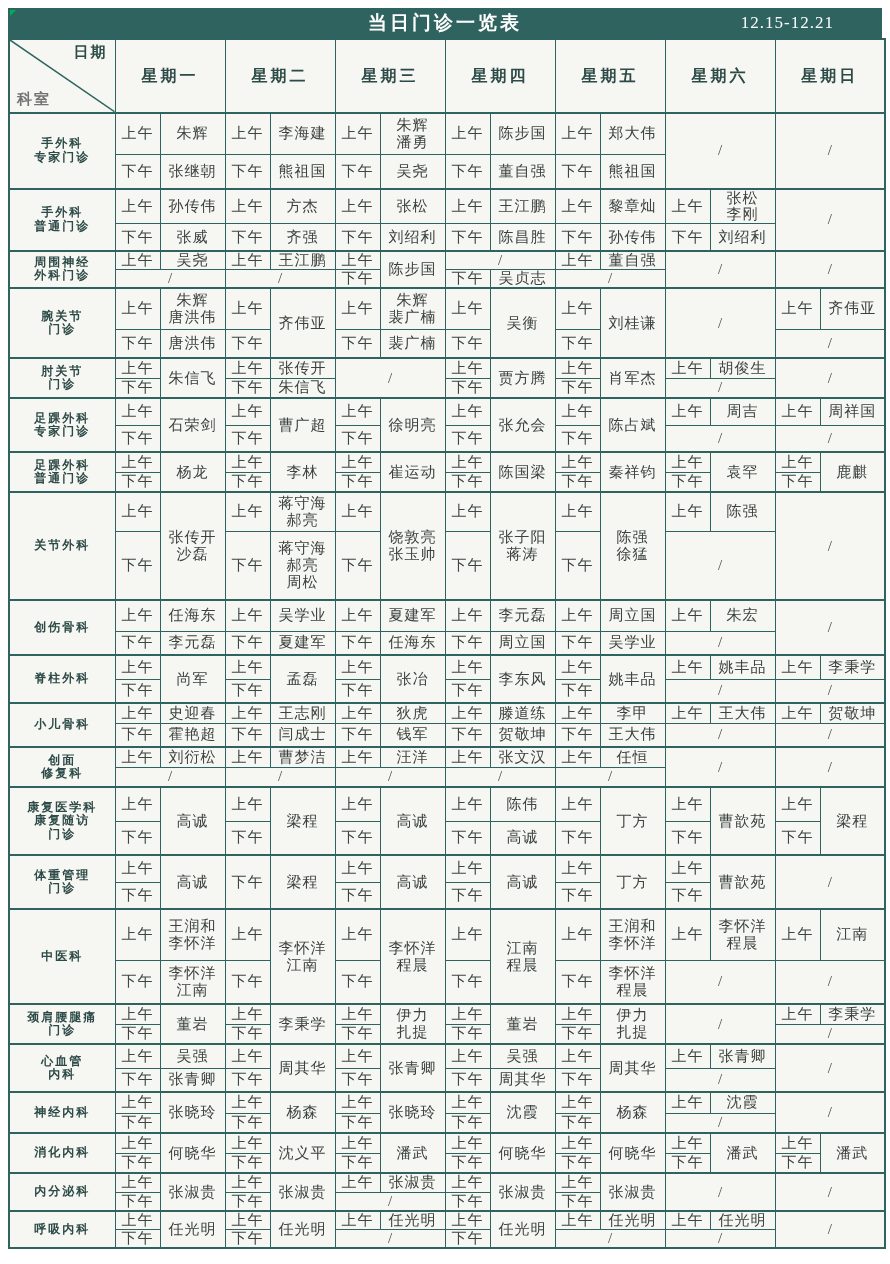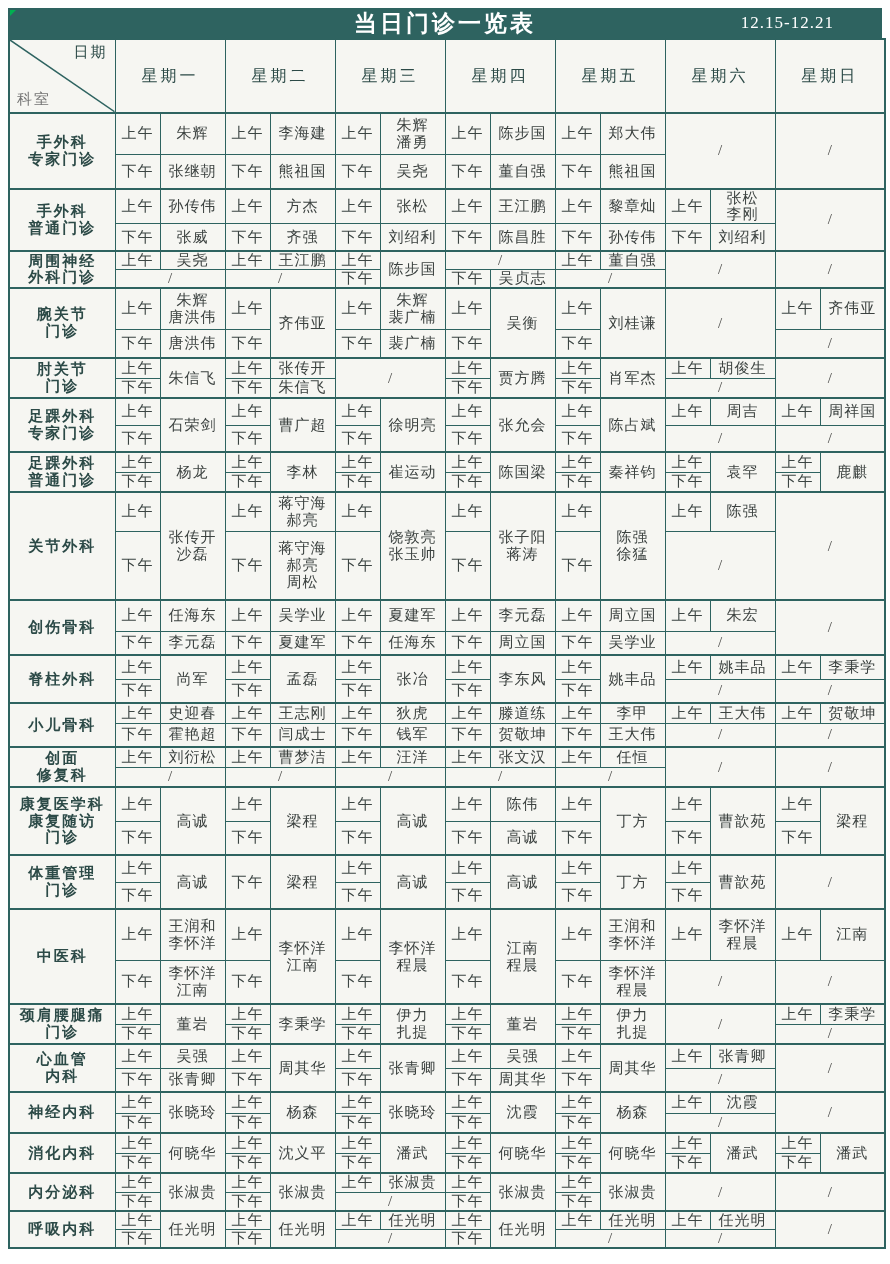--- a/index.html
+++ b/index.html
@@ -16,49 +16,49 @@
     background:#2e6360;
     display:flex; align-items:center; justify-content:center;
   }
   .titlebar .marker {
     position:absolute; left:2px; top:2px;
     width:0; height:0;
     border-top:6px solid #00b050;
     border-right:6px solid transparent;
   }
   .page-title {
-    color:#ffffff; font-size:23px; font-weight:bold; letter-spacing:3px;
+    color:#ffffff; font-size:19px; font-weight:bold; letter-spacing:3px;
   }
   .date-range {
     position:absolute; right:48px; top:0; height:30px;
     display:flex; align-items:center;
     color:#ffffff; font-size:17px; letter-spacing:1px;
   }
   table.sched {
     border-collapse:collapse; table-layout:fixed;
     width:874px; background:#f6f6f2;
     border:2px solid #2e6360;
   }
   .sched th, .sched td {
     border:1px solid #2e6360;
     text-align:center; vertical-align:middle;
     padding:0 1px;
     font-size:15px; line-height:1.12;
     white-space:pre-line;
     overflow:hidden;
   }
   .sched thead th {
-    height:52px; font-size:16px; font-weight:normal;
+    height:52px; font-size:16px; font-weight:bold;
     color:#2c4a47; letter-spacing:3px;
     border-bottom-width:2px;
     margin-left:28px;
   }
   .sched tbody tr.grp td { border-top-width:2px; }
   td.dept {
-    font-weight:bold; color:#2c4a47; letter-spacing:2px; font-size:15px;
+    font-weight:bold; color:#2c4a47; letter-spacing:2px; font-size:12px;
   }
   td.lbl  { color:#3c4543; letter-spacing:1px; }
   td.name { color:#3c4240; letter-spacing:1px; }
   td.slash { color:#4a4a48; font-size:15px; }
   
   th.corner { position:relative; padding:0; }
   th.corner svg { position:absolute; left:0; top:0; width:100%; height:100%; }
   th.corner .t-date { position:absolute; top:4px;  right:7px;  font-size:15px; letter-spacing:2px; color:#2c4a47;}
   th.corner .t-dept { position:absolute; bottom:4px; left:7px; font-size:15px; letter-spacing:2px; color:#737373;}
 </style>

